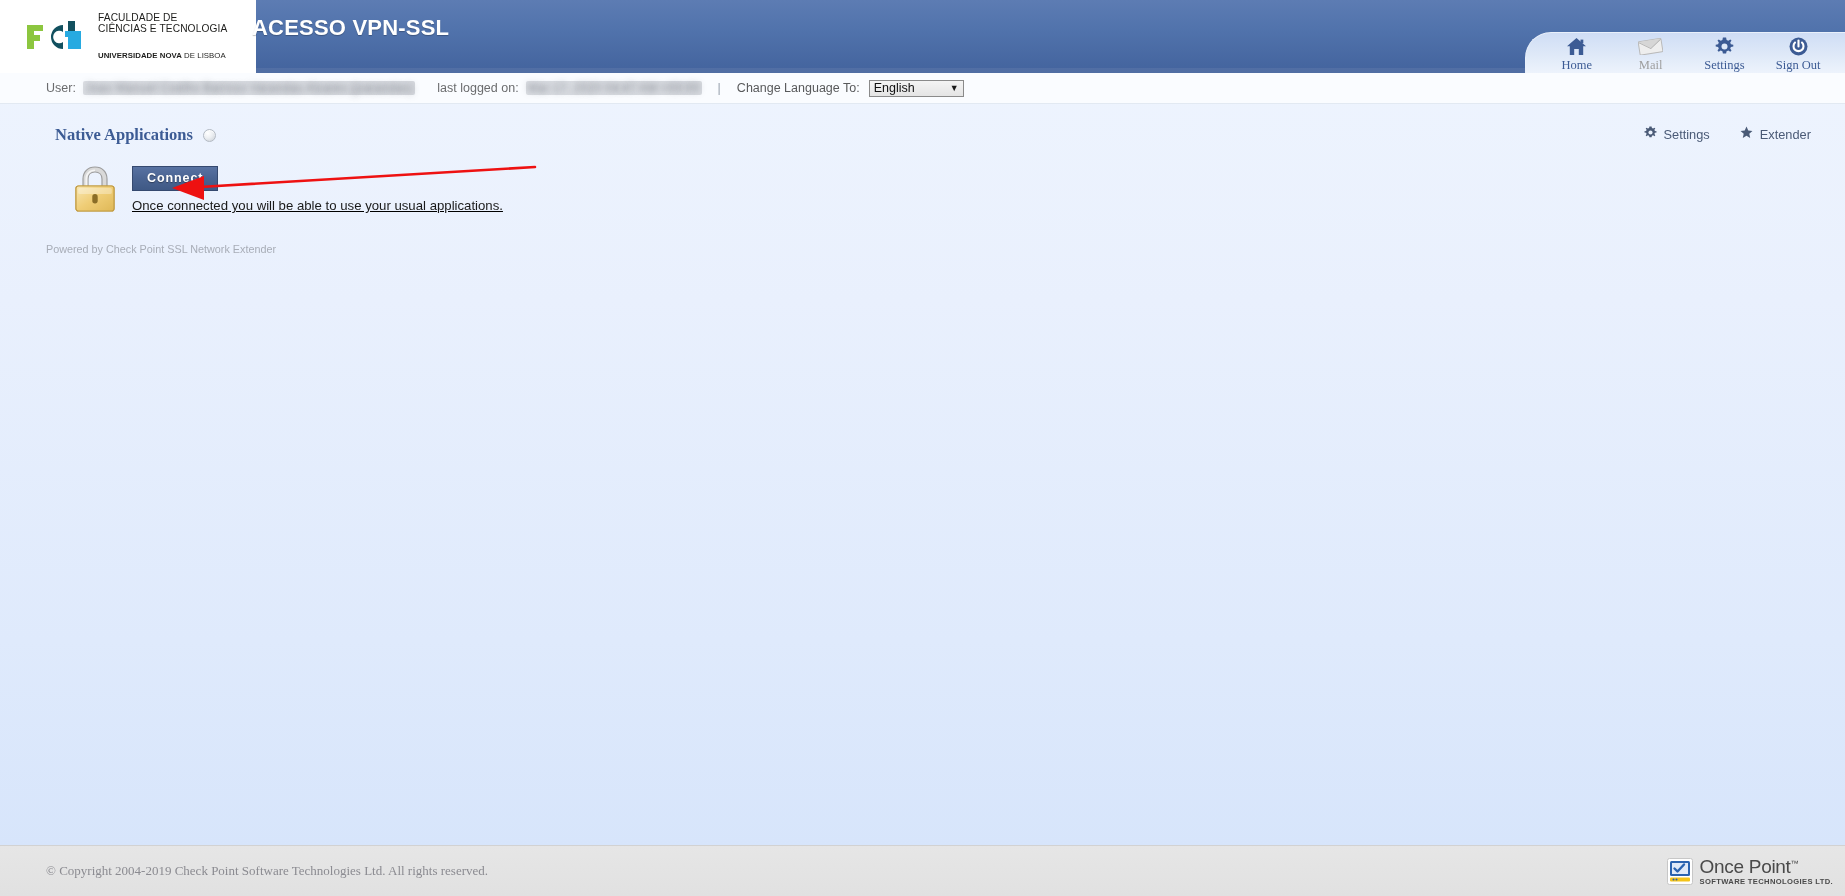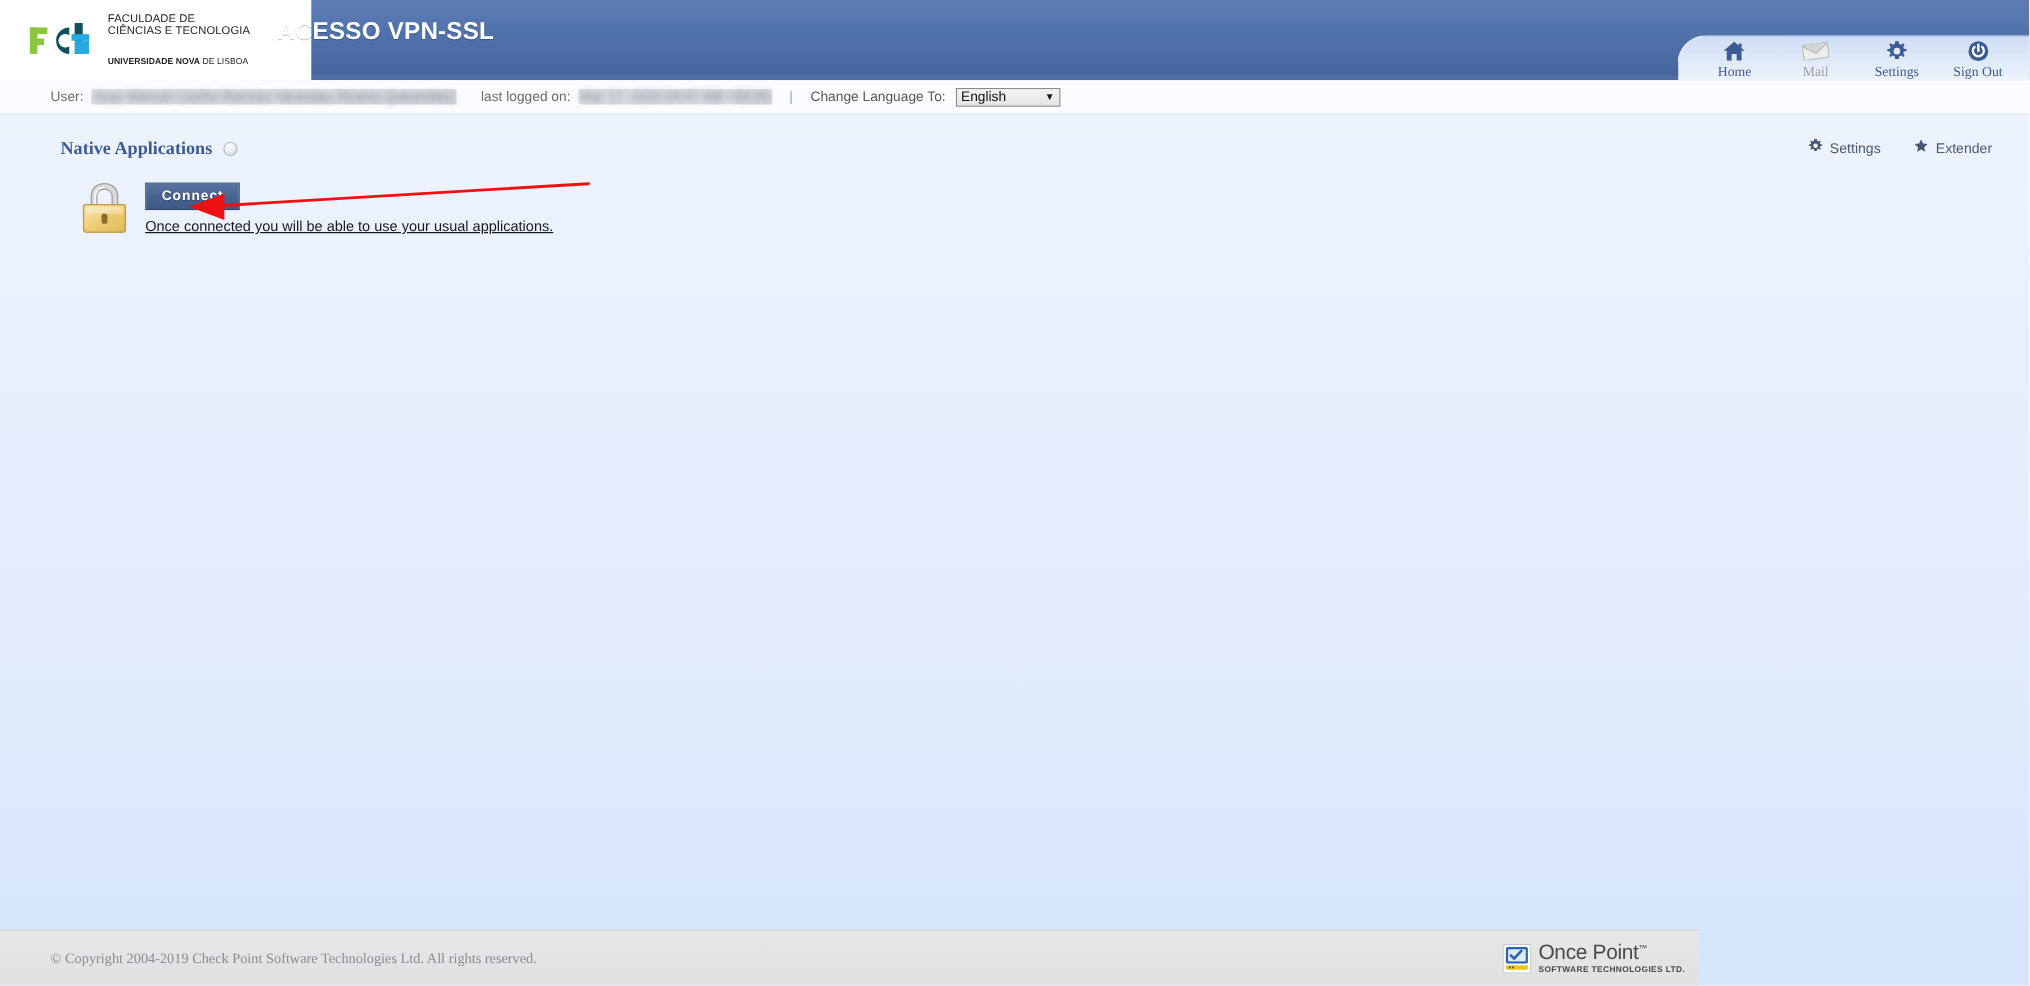--- a/index.html
+++ b/index.html
@@ -27,21 +27,21 @@
     width: 1608px; height: 73px;
     background: linear-gradient(to bottom, #5d7cb3 0%, #5173ac 40%, #43639d 100%);
   }
   #header-blue::after {
     content: "";
     position: absolute; left: 0; bottom: 0; width: 100%; height: 5px;
     background: rgba(255,255,255,0.07);
   }
   #logo-area {
     position: absolute; top: 0; left: 0;
-    width: 283px; height: 73px;
+    width: 256px; height: 73px;
     background: #ffffff;
     display: flex; align-items: center;
   }
   #logo-wrap { display: flex; align-items: center; padding-left: 27px; }
   #logo-mark { width: 62px; height: 32px; flex: none; }
   #logo-text {
     margin-left: 9px;
     font-family: "Liberation Sans", sans-serif;
     line-height: 1.06;
     color: #1d1d1b;
@@ -179,21 +179,21 @@
   
   #annotation {
     position: absolute; top: 155px; left: 160px;
     width: 400px; height: 60px;
     pointer-events: none;
   }
 
   
   #footer {
     position: absolute; bottom: 0; left: 0;
-    width: 1544px; height: 51px;
+    width: 1845px; height: 51px;
     background: linear-gradient(to bottom, #e6e6e6 0%, #e1e1e1 100%);
     border-top: 1px solid #d2d2d2;
     display: flex; align-items: center; justify-content: space-between;
     padding: 0 6px 0 46px;
   }
   #copyright {
     font-family: "Liberation Serif", serif;
     font-size: 13px; color: #8b8b91;
   }
   #cp-logo { display: flex; align-items: center; padding-right: 6px; }
@@ -344,20 +344,21 @@
       <rect x="6.2" y="24" width="33.6" height="6" rx="1.5" fill="rgba(255,255,255,0.32)"></rect>
       <rect x="20.3" y="30" width="5.4" height="9.5" rx="2.7" fill="#8a6d27"></rect>
     </svg>
 
     <div id="app-texts">
       <span id="connect-btn">Connect</span>
       <div id="app-desc">Once connected you will be able to use your usual applications.</div>
     </div>
   </div>
 
+  <div id="powered">Powered by Check Point SSL Network Extender</div>
 </div>
 
 <svg id="annotation" viewBox="0 0 400 60">
   <line x1="375" y1="12" x2="40" y2="32" stroke="#ee1111" stroke-width="2.6" stroke-linecap="round"></line>
   <polygon points="12,33 44,21 44,45" fill="#ee1111"></polygon>
 </svg>
 
 <div id="footer">
   <div id="copyright">© Copyright 2004-2019 Check Point Software Technologies Ltd. All rights reserved.</div>
   <div id="cp-logo">

